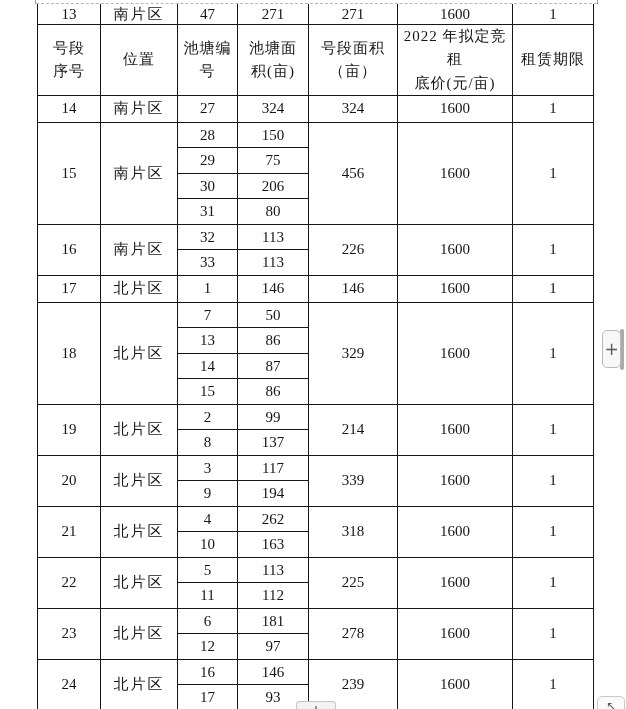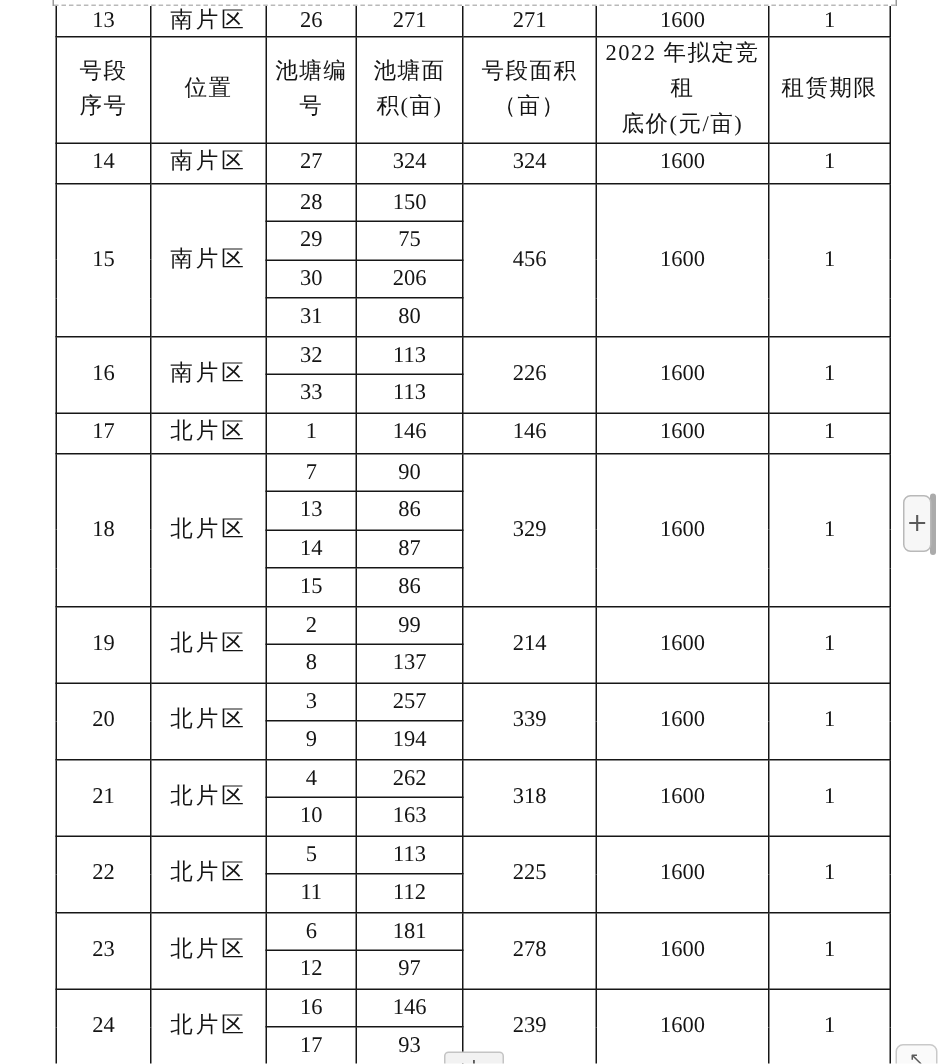--- a/index.html
+++ b/index.html
@@ -62,21 +62,21 @@
       <col style="width:60px">
     <col style="width:71px">
       <col style="width:89px">
       <col style="width:115px">
     <col style="width:81px">
   </colgroup>
   <tbody id="tbody">
       <tr class="partial">
         <td>13</td>
         <td class="loc">南片区</td>
-        <td>26</td>
+        <td>47</td>
         <td>271</td>
         <td>271</td>
         <td>1600</td>
         <td>1</td>
       </tr>
       <tr class="header">
         <td>号段
 序号</td>
         <td>位置</td>
         <td>池塘编
@@ -138,21 +138,21 @@
         <td>1</td>
         <td>146</td>
         <td>146</td>
         <td>1600</td>
         <td>1</td>
       </tr>
       <tr class="sub">
         <td rowspan="4">18</td>
         <td rowspan="4" class="loc">北片区</td>
         <td>7</td>
-        <td>90</td>
+        <td>50</td>
         <td rowspan="4">329</td>
         <td rowspan="4">1600</td>
         <td rowspan="4">1</td>
       </tr>
       <tr class="sub">
         <td>13</td>
         <td>86</td>
       </tr>
       <tr class="sub">
         <td>14</td>
@@ -172,21 +172,21 @@
         <td rowspan="2">1</td>
       </tr>
       <tr class="sub">
         <td>8</td>
         <td>137</td>
       </tr>
       <tr class="sub">
         <td rowspan="2">20</td>
         <td rowspan="2" class="loc">北片区</td>
         <td>3</td>
-        <td>257</td>
+        <td>117</td>
         <td rowspan="2">339</td>
         <td rowspan="2">1600</td>
         <td rowspan="2">1</td>
       </tr>
       <tr class="sub">
         <td>9</td>
         <td>194</td>
       </tr>
       <tr class="sub">
         <td rowspan="2">21</td>

